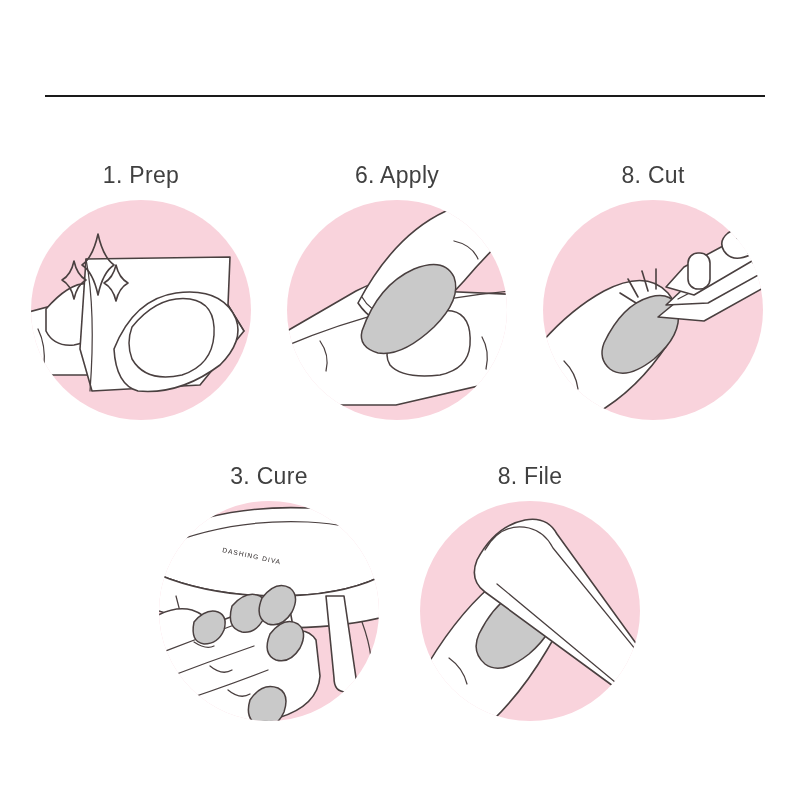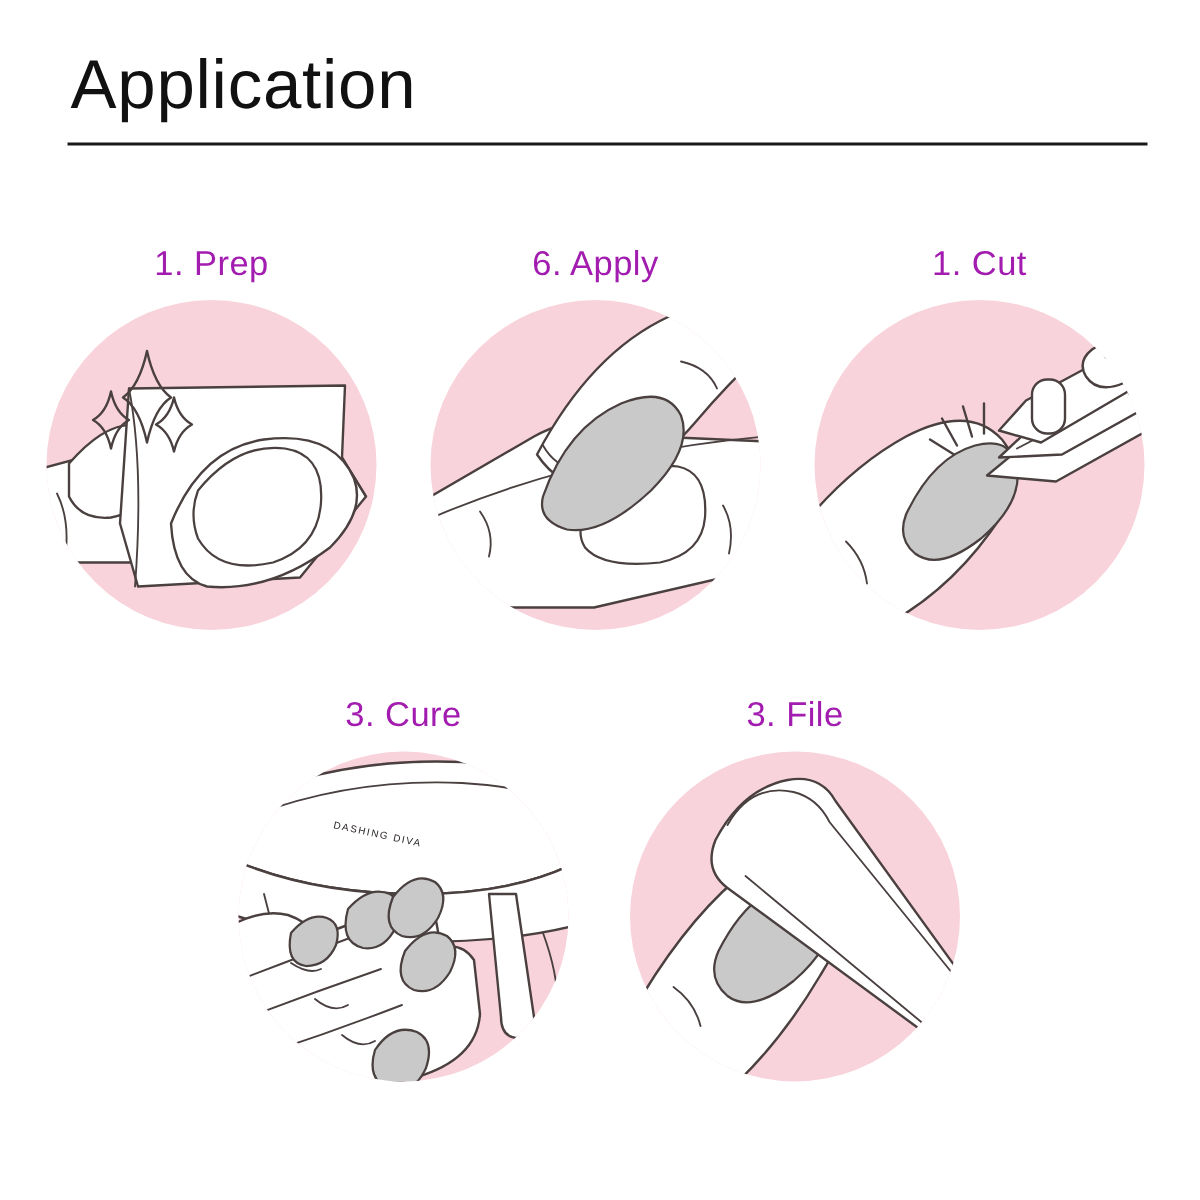--- a/index.html
+++ b/index.html
@@ -43,21 +43,21 @@
     width: 222px;
   }
   .step-label {
     position: absolute;
     left: 0;
     top: 0;
     width: 222px;
     text-align: center;
     font-size: 23px;
     font-weight: 400;
-    color: #a21caf;
+    color: #404040;
     letter-spacing: 0.3px;
     white-space: nowrap;
   }
   .step-figure {
     position: absolute;
     left: 0;
     top: 37px;
     width: 222px;
     height: 222px;
   }
@@ -95,21 +95,20 @@
     font-size: 6.6px;
     letter-spacing: 1.1px;
     fill: #2a2424;
   }
 </style>
 </head>
 <body>
 
 <div id="page">
 
-  <div id="page-title">Application</div>
   <div id="title-rule"></div>
 
   <div class="step" id="step-1">
     <div class="step-label">1. Prep</div>
     <div class="step-figure">
       <svg viewBox="0 0 222 222" xmlns="http://www.w3.org/2000/svg">
         <circle class="disc" cx="111" cy="111" r="110"></circle>
         <g clip-path="url(#clip1)">
           <clipPath id="clip1">
               <circle cx="111" cy="111" r="110"></circle>
@@ -156,21 +155,21 @@
           <path class="ln-thin" d="M168,42 Q186,46 192,60"></path>
           <path class="ln-thin" d="M76,98 Q84,112 98,114"></path>
 
           <path class="nailgrey" d="M76,132 Q92,86 128,70 Q158,58 168,78 Q176,100 148,128 Q116,158 92,154 Q72,148 76,132 Z"></path>
         </g>
       </svg>
     </div>
   </div>
 
   <div class="step" id="step-3">
-    <div class="step-label">1. Cut</div>
+    <div class="step-label">8. Cut</div>
     <div class="step-figure">
       <svg viewBox="0 0 222 222" xmlns="http://www.w3.org/2000/svg">
         <circle class="disc" cx="111" cy="111" r="110"></circle>
         <g clip-path="url(#clip3)">
           <clipPath id="clip3">
               <circle cx="111" cy="111" r="110"></circle>
             </clipPath>
 
           <path class="skin" d="M-20,168 Q18,116 62,92 Q104,70 126,94 Q146,118 118,156 Q86,200 40,222 L-20,222 Z"></path>
           <path class="ln-thin" d="M22,162 Q34,174 36,190"></path>
@@ -232,21 +231,21 @@
           <path class="nailgrey" d="M74,106 Q88,90 102,96 Q112,102 106,118 Q98,134 84,132 Q68,128 74,106 Z"></path>
           <path class="nailgrey" d="M104,98 Q118,80 132,88 Q142,96 134,112 Q124,128 110,124 Q96,118 104,98 Z"></path>
           <path class="nailgrey" d="M112,134 Q126,116 140,124 Q150,132 142,148 Q132,164 118,160 Q104,154 112,134 Z"></path>
           <path class="nailgrey" d="M92,200 Q104,182 120,188 Q132,194 126,212 Q118,230 102,226 Q86,220 92,200 Z"></path>
         </g>
       </svg>
     </div>
   </div>
 
   <div class="step" id="step-5">
-    <div class="step-label">3. File</div>
+    <div class="step-label">8. File</div>
     <div class="step-figure">
       <svg viewBox="0 0 222 222" xmlns="http://www.w3.org/2000/svg">
         <circle class="disc" cx="111" cy="111" r="110"></circle>
         <g clip-path="url(#clip5)">
           <clipPath id="clip5">
               <circle cx="111" cy="111" r="110"></circle>
             </clipPath>
 
           <path class="skin" d="M-10,198 Q28,124 72,86 Q110,54 136,78 Q158,102 128,150 Q96,204 56,236 L-10,236 Z"></path>
           <path class="ln-thin" d="M30,158 Q44,168 48,184"></path>

